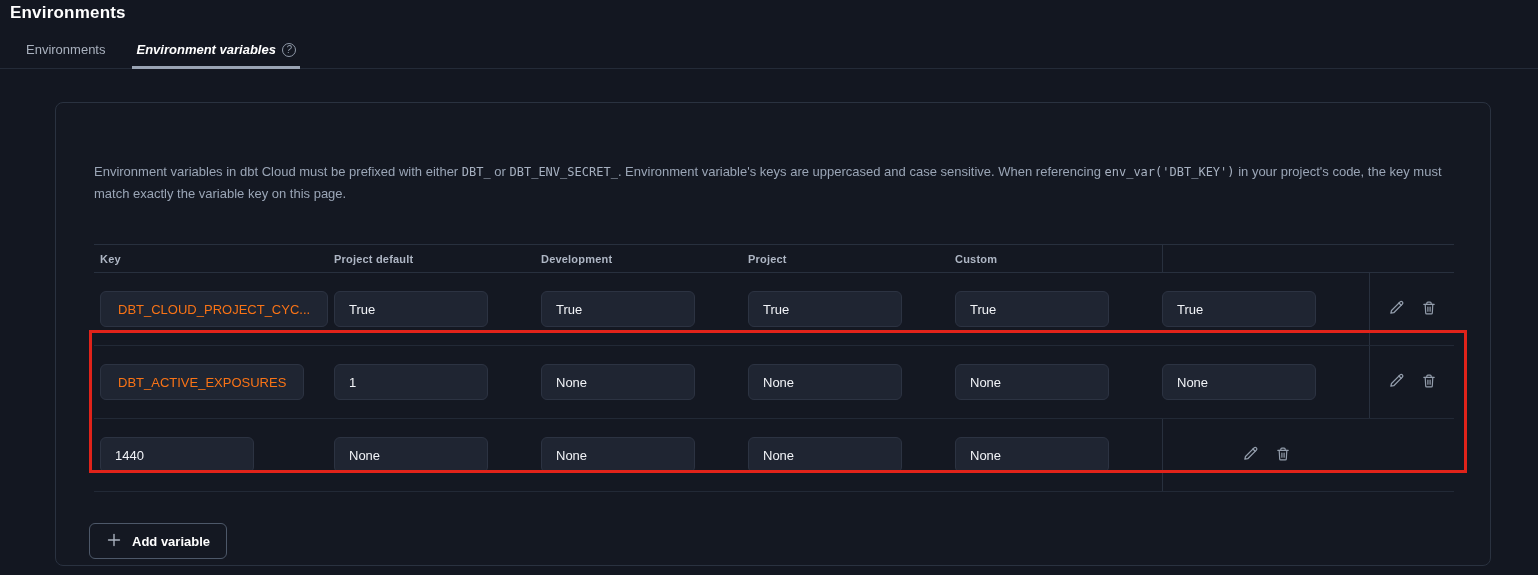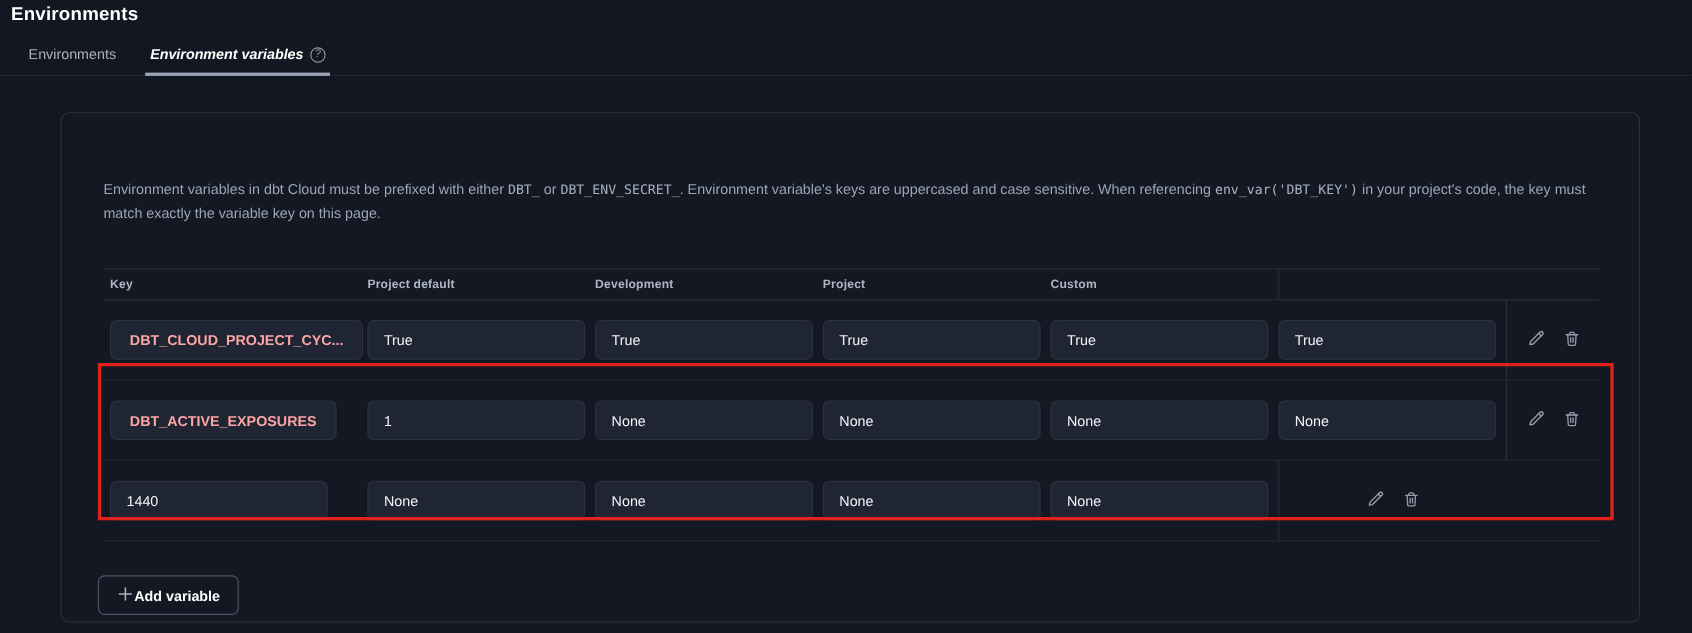--- a/index.html
+++ b/index.html
@@ -70,37 +70,37 @@
   .th.actions-h { border-left: 1px solid #28303e; }
 
   .trow { height: 73px; border-bottom: 1px solid #222936; }
   .cell:first-child { padding-left: 6px; }
   .pill {
     height: 36px; background: #1f2532;
     border: 1px solid #2c3342; border-radius: 6px;
     display: inline-flex; align-items: center;
     font-size: 13px; color: #f1f3f7;
   }
-  .pill.key { font-weight: bold; color: #fca5a5; padding: 0 17px; width: max-content; text-align: right; }
-  .pill.value { width: 198px; padding: 0 14px; }
+  .pill.key { font-weight: normal; color: #f97316; padding: 0 17px; width: max-content; text-align: right; }
+  .pill.value { width: 154px; padding: 0 14px; }
 
   .actions {
     align-self: stretch; border-left: 1px solid #28303e;
     display: flex; align-items: center; justify-content: center; gap: 16px;
   }
   .icon-btn {
     background: none; border: none; padding: 0; margin: 0; cursor: pointer;
     display: inline-flex; align-items: center;
   }
   .icon-btn svg { stroke: #939dac; }
 
   .add-btn {
     margin-top: 31px; margin-left: -5px;
     height: 36px; padding: 0 16px;
-    display: inline-flex; align-items: center; 
+    display: inline-flex; align-items: center; gap: 10px;
     background: transparent; border: 1px solid #4d5869; border-radius: 6px;
     color: #ffffff; font-size: 13px; font-weight: bold;
     font-family: "Liberation Sans", sans-serif; cursor: pointer;
   }
   .add-btn svg { stroke: #a9b1be; }
 
   .red-annotation {
     position: absolute; left: 33px; top: 227px;
     width: 1378px; height: 143px;
     border: 3px solid #e0231a;

